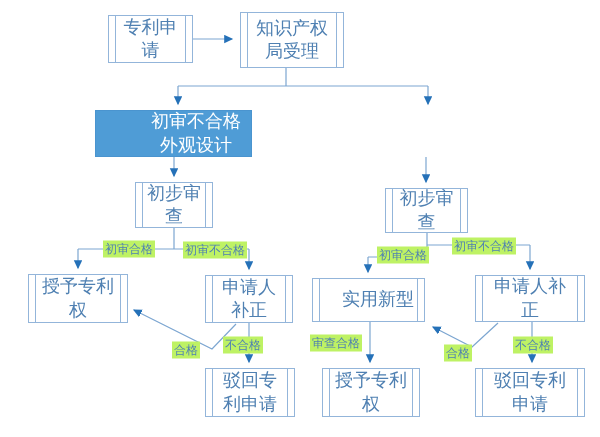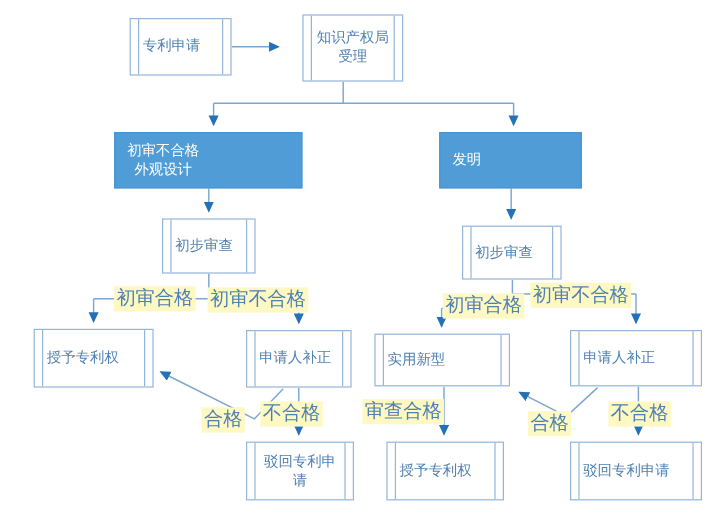--- a/index.html
+++ b/index.html
@@ -5,36 +5,36 @@
   html,body{margin:0;padding:0;background:#ffffff;}
   .canvas{
     position:relative;width:600px;height:437px;background:#ffffff;overflow:hidden;
     font-family:"Liberation Sans","DejaVu Sans",sans-serif;
   }
   .wires{position:absolute;left:0;top:0;z-index:1;}
   .w{fill:none;stroke:#7ca6d1;stroke-width:1.2;}
   .node{
     position:absolute;z-index:2;box-sizing:border-box;
     background:#ffffff;border:1px solid #93b5da;color:#4f80b2;
-    font-size:12px;line-height:1.3;text-align:center;
-    display:flex;align-items:center;justify-content:flex-start;
+    font-size:18px;line-height:1.3;text-align:center;
+    display:flex;align-items:center;justify-content:flex-end;
     padding:0 10px;white-space:pre-line;
   }
   .node .bars{
     position:absolute;top:0;bottom:0;left:6px;right:6px;
     border-left:1px solid #93b5da;border-right:1px solid #93b5da;
     pointer-events:none;
   }
   .node .txt{position:relative;z-index:1;}
   .node.accent{
     background:#4f9cd6;border:1px solid #4a94cf;color:#ffffff;
   }
   .elabel{
     position:absolute;z-index:3;transform:translate(-50%,-50%);
-    background:#fef9c3;padding:0 2px;font-size:16px;color:#4f80b2;white-space:nowrap;
+    background:#bef264;padding:0 2px;font-size:12px;color:#4f80b2;white-space:nowrap;
   }
 </style>
 </head>
 <body>
 
 <div class="canvas">
 
   <svg class="wires" width="600" height="437" viewBox="0 0 600 437">
     <defs>
       <marker id="ah" markerWidth="9" markerHeight="8" refX="6.5" refY="3.5" orient="auto">
@@ -57,31 +57,28 @@
     <path class="w" d="M249,323 V362" marker-end="url(#ah)"></path>
     <path class="w" d="M532,322 V362" marker-end="url(#ah)"></path>
     <path class="w" d="M236,324 L212,349 L134,310" marker-end="url(#ah)"></path>
     <path class="w" d="M498,323 L472,347 L433,327" marker-end="url(#ah)"></path>
   </svg>
 
   <div class="node" style="left:108px;top:15px;width:85px;height:48px">
     <span class="bars"></span>
     <span class="txt">专利申请</span>
   </div>
-  <div class="node" style="left:252px;top:12px;width:84px;height:56px">
+  <div class="node" style="left:240px;top:12px;width:104px;height:56px">
     <span class="bars"></span>
     <span class="txt">知识产权局受理</span>
   </div>
 
   <div class="node accent" style="left:95px;top:110px;width:157px;height:47px">
     <span class="txt">初审不合格
 外观设计</span>
-  </div>
-  <div class="node accent" style="left:366px;top:110px;width:119px;height:47px">
-    <span class="txt">发明</span>
   </div>
 
   <div class="node" style="left:135px;top:182px;width:78px;height:46px">
     <span class="bars"></span>
     <span class="txt">初步审查</span>
   </div>
   <div class="node" style="left:385px;top:188px;width:83px;height:45px">
     <span class="bars"></span>
     <span class="txt">初步审查</span>
   </div>

